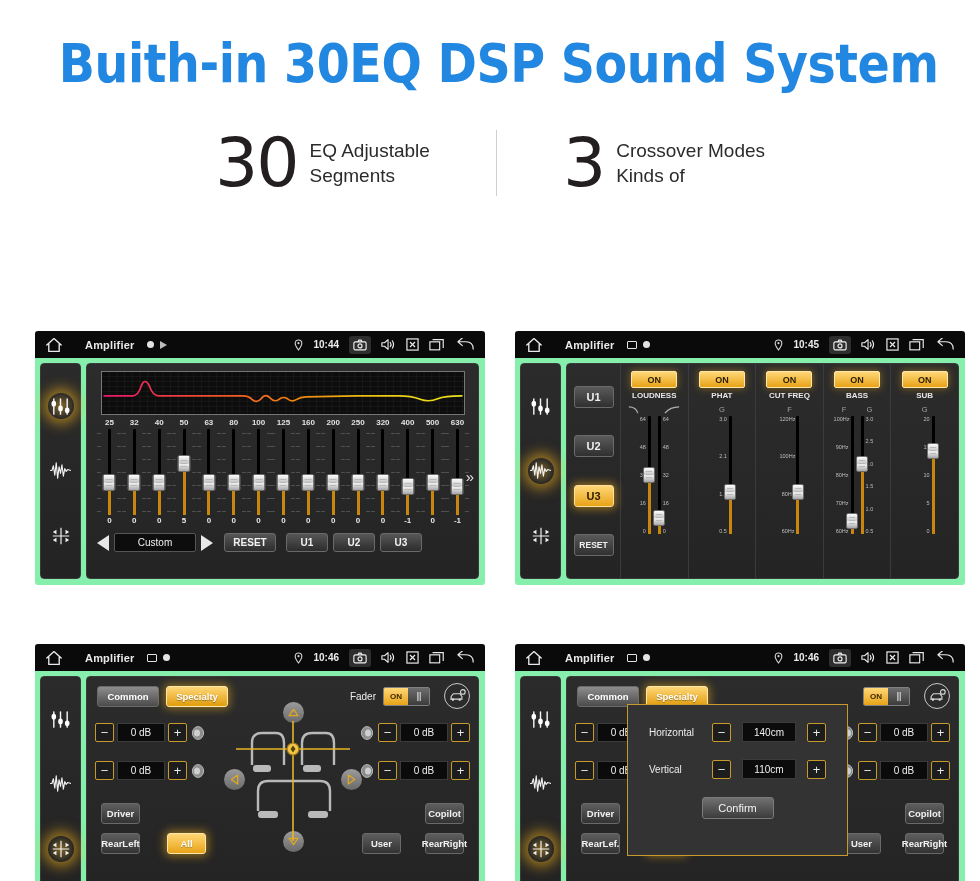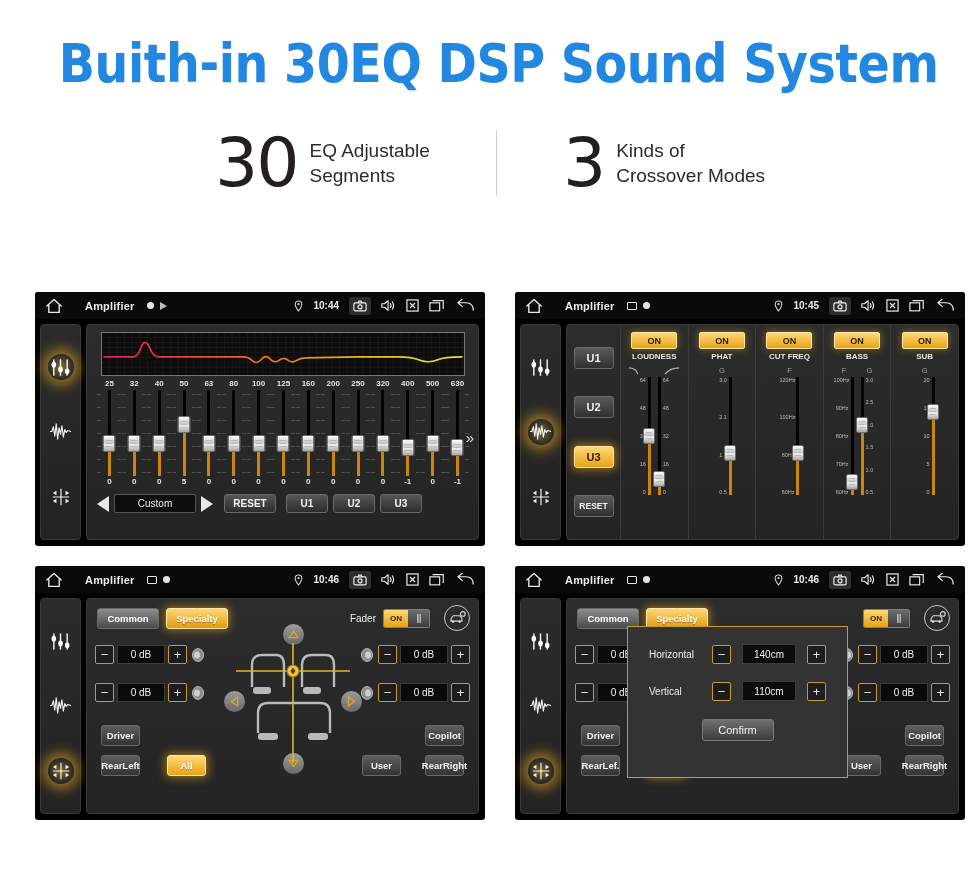--- a/index.html
+++ b/index.html
@@ -41,26 +41,27 @@
   .stat.left { margin-left:0px; }
 
   
   .grid {
     position:absolute; left:0; top:292px; width:980px;
     display:grid; grid-template-columns:450px 450px; gap:20px 30px;
     padding-left:35px;
   }
   .screen {
     width:450px; height:254px;
-    background:#000000;
+    background:#86efac;
     border-radius:3px;
     position:relative;
     overflow:hidden;
     font-size:9px;
     color:#dcdcdc;
+    margin-top:39px;
   }
 
   
   .statusbar {
     height:27px; background:#0a0a0a;
     display:flex; align-items:center; padding:0 10px;
     position:relative;
   }
   .sb-home { width:18px; height:16px; display:block; }
   .sb-title {
@@ -300,22 +301,22 @@
     <div class="num">30</div>
     <div class="txt">
       <div>EQ Adjustable</div>
       <div>Segments</div>
     </div>
   </div>
   <div class="stat-div"></div>
   <div class="stat">
     <div class="num">3</div>
     <div class="txt">
+      <div>Crossover Modes</div>
       <div>Kinds of</div>
-      <div>Crossover Modes</div>
     </div>
   </div>
 </div>
 
 <div class="grid">
 
   <div class="screen">
     <div class="statusbar">
       <span>
         <svg class="sb-home" viewBox="0 0 22 20">

